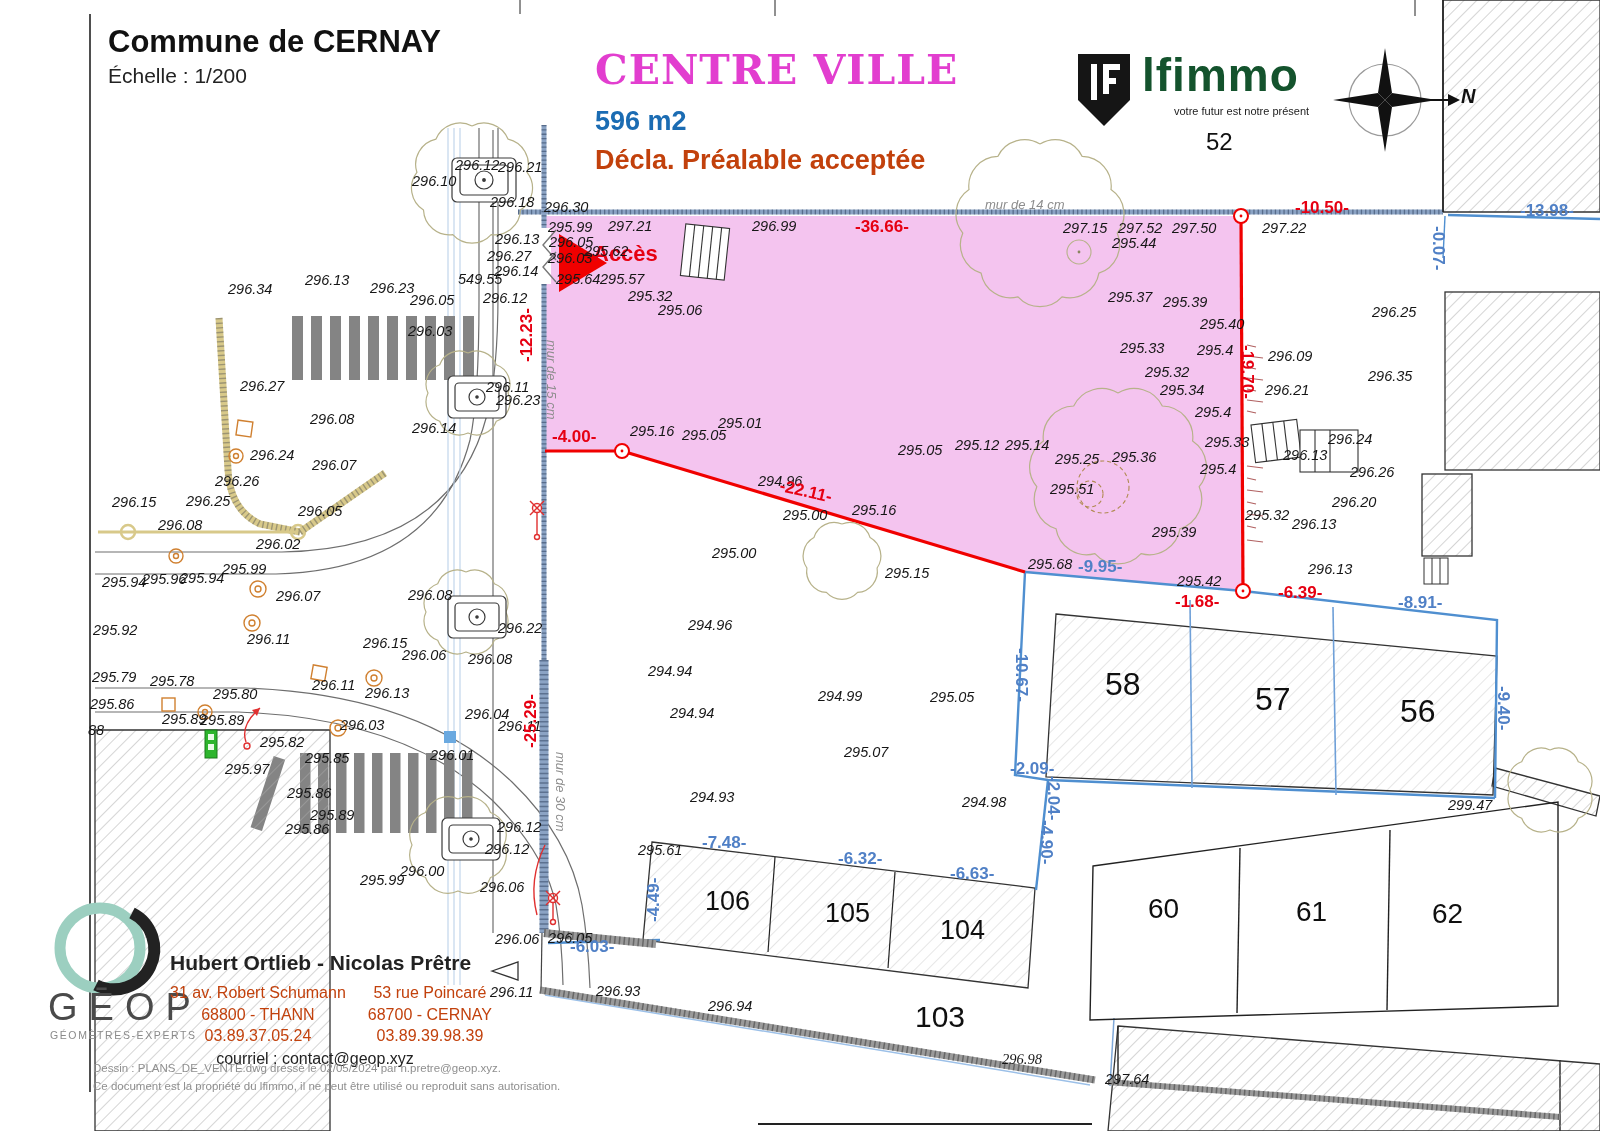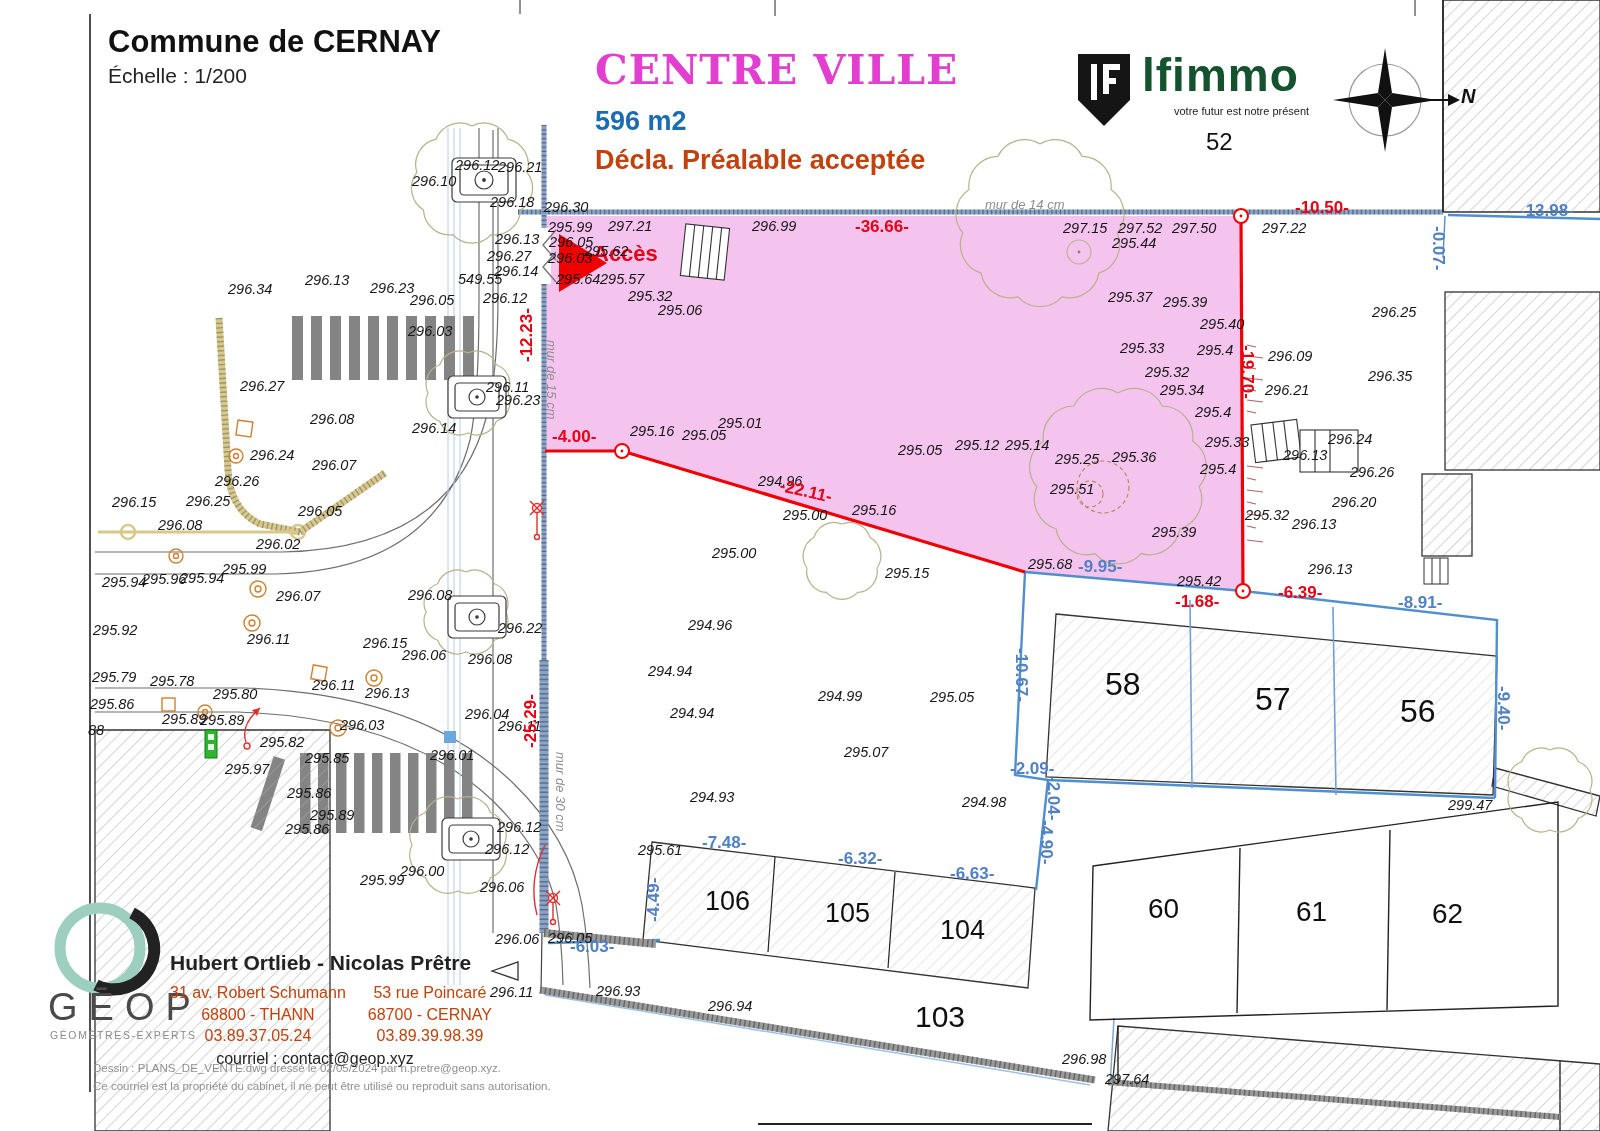--- a/index.html
+++ b/index.html
@@ -383,21 +383,21 @@
       <div>53 rue Poincaré</div>
       <div>68700 - CERNAY</div>
       <div>03.89.39.98.39</div>
     </div>
   </div>
   <div class="ml">courriel : contact@geop.xyz</div>
 </div>
 
 <div class="footnotes">
   <div>Dessin : PLANS_DE_VENTE.dwg dressé le 02/05/2024 par n.pretre@geop.xyz.</div>
-  <div>Ce courriel est la propriété du cabinet, il ne peut être utilisé ou reproduit sans autorisation.</div>
+  <div>Ce document est la propriété du lfimmo, il ne peut être utilisé ou reproduit sans autorisation.</div>
 </div>
 
 <div id="labels">
       <span class="lbl elev" style="left: 455px; top: 158px;">296.12</span>
       <span class="lbl elev" style="left: 498px; top: 160px;">296.21</span>
       <span class="lbl elev" style="left: 412px; top: 174px;">296.10</span>
       <span class="lbl elev" style="left: 490px; top: 195px;">296.18</span>
       <span class="lbl elev" style="left: 544px; top: 200px;">296.30</span>
       <span class="lbl elev" style="left: 548px; top: 220px;">295.99</span>
       <span class="lbl elev" style="left: 608px; top: 219px;">297.21</span>
@@ -519,21 +519,21 @@
       <span class="lbl elev" style="left: 670px; top: 706px;">294.94</span>
       <span class="lbl elev" style="left: 690px; top: 790px;">294.93</span>
       <span class="lbl elev" style="left: 818px; top: 689px;">294.99</span>
       <span class="lbl elev" style="left: 930px; top: 690px;">295.05</span>
       <span class="lbl elev" style="left: 844px; top: 745px;">295.07</span>
       <span class="lbl elev" style="left: 962px; top: 795px;">294.98</span>
       <span class="lbl elev" style="left: 638px; top: 843px;">295.61</span>
       <span class="lbl elev" style="left: 1448px; top: 798px;">299.47</span>
       <span class="lbl elev" style="left: 596px; top: 984px;">296.93</span>
       <span class="lbl elev" style="left: 708px; top: 999px;">296.94</span>
-      <span class="lbl elev" style="left: 1062px; top: 1052px;">296.98</span>
+      <span class="lbl elev" style="left: 1002px; top: 1052px; font-family: Liberation Serif, serif;">296.98</span>
       <span class="lbl elev" style="left: 1105px; top: 1072px;">297.64</span>
       <span class="lbl dimr" style="left: 855px; top: 218px; text-align: center;">-36.66-</span>
       <span class="lbl dimr" style="left: 1295px; top: 199px;">-10.50-</span>
       <span class="lbl dimr" style="left: 518px; top: 362px; transform: rotate(-90deg);">-12.23-</span>
       <span class="lbl dimr" style="left: 552px; top: 428px;">-4.00-</span>
       <span class="lbl dimr" style="left: 782px; top: 477px; transform: rotate(13deg);">-22.11-</span>
       <span class="lbl dimr" style="left: 1256px; top: 345px; transform: rotate(90deg);">-19.70-</span>
       <span class="lbl dimr" style="left: 522px; top: 748px; transform: rotate(-90deg);">-25.29-</span>
       <span class="lbl dimr" style="left: 1278px; top: 584px;">-6.39-</span>
       <span class="lbl dimr" style="left: 1175px; top: 593px;">-1.68-</span>

